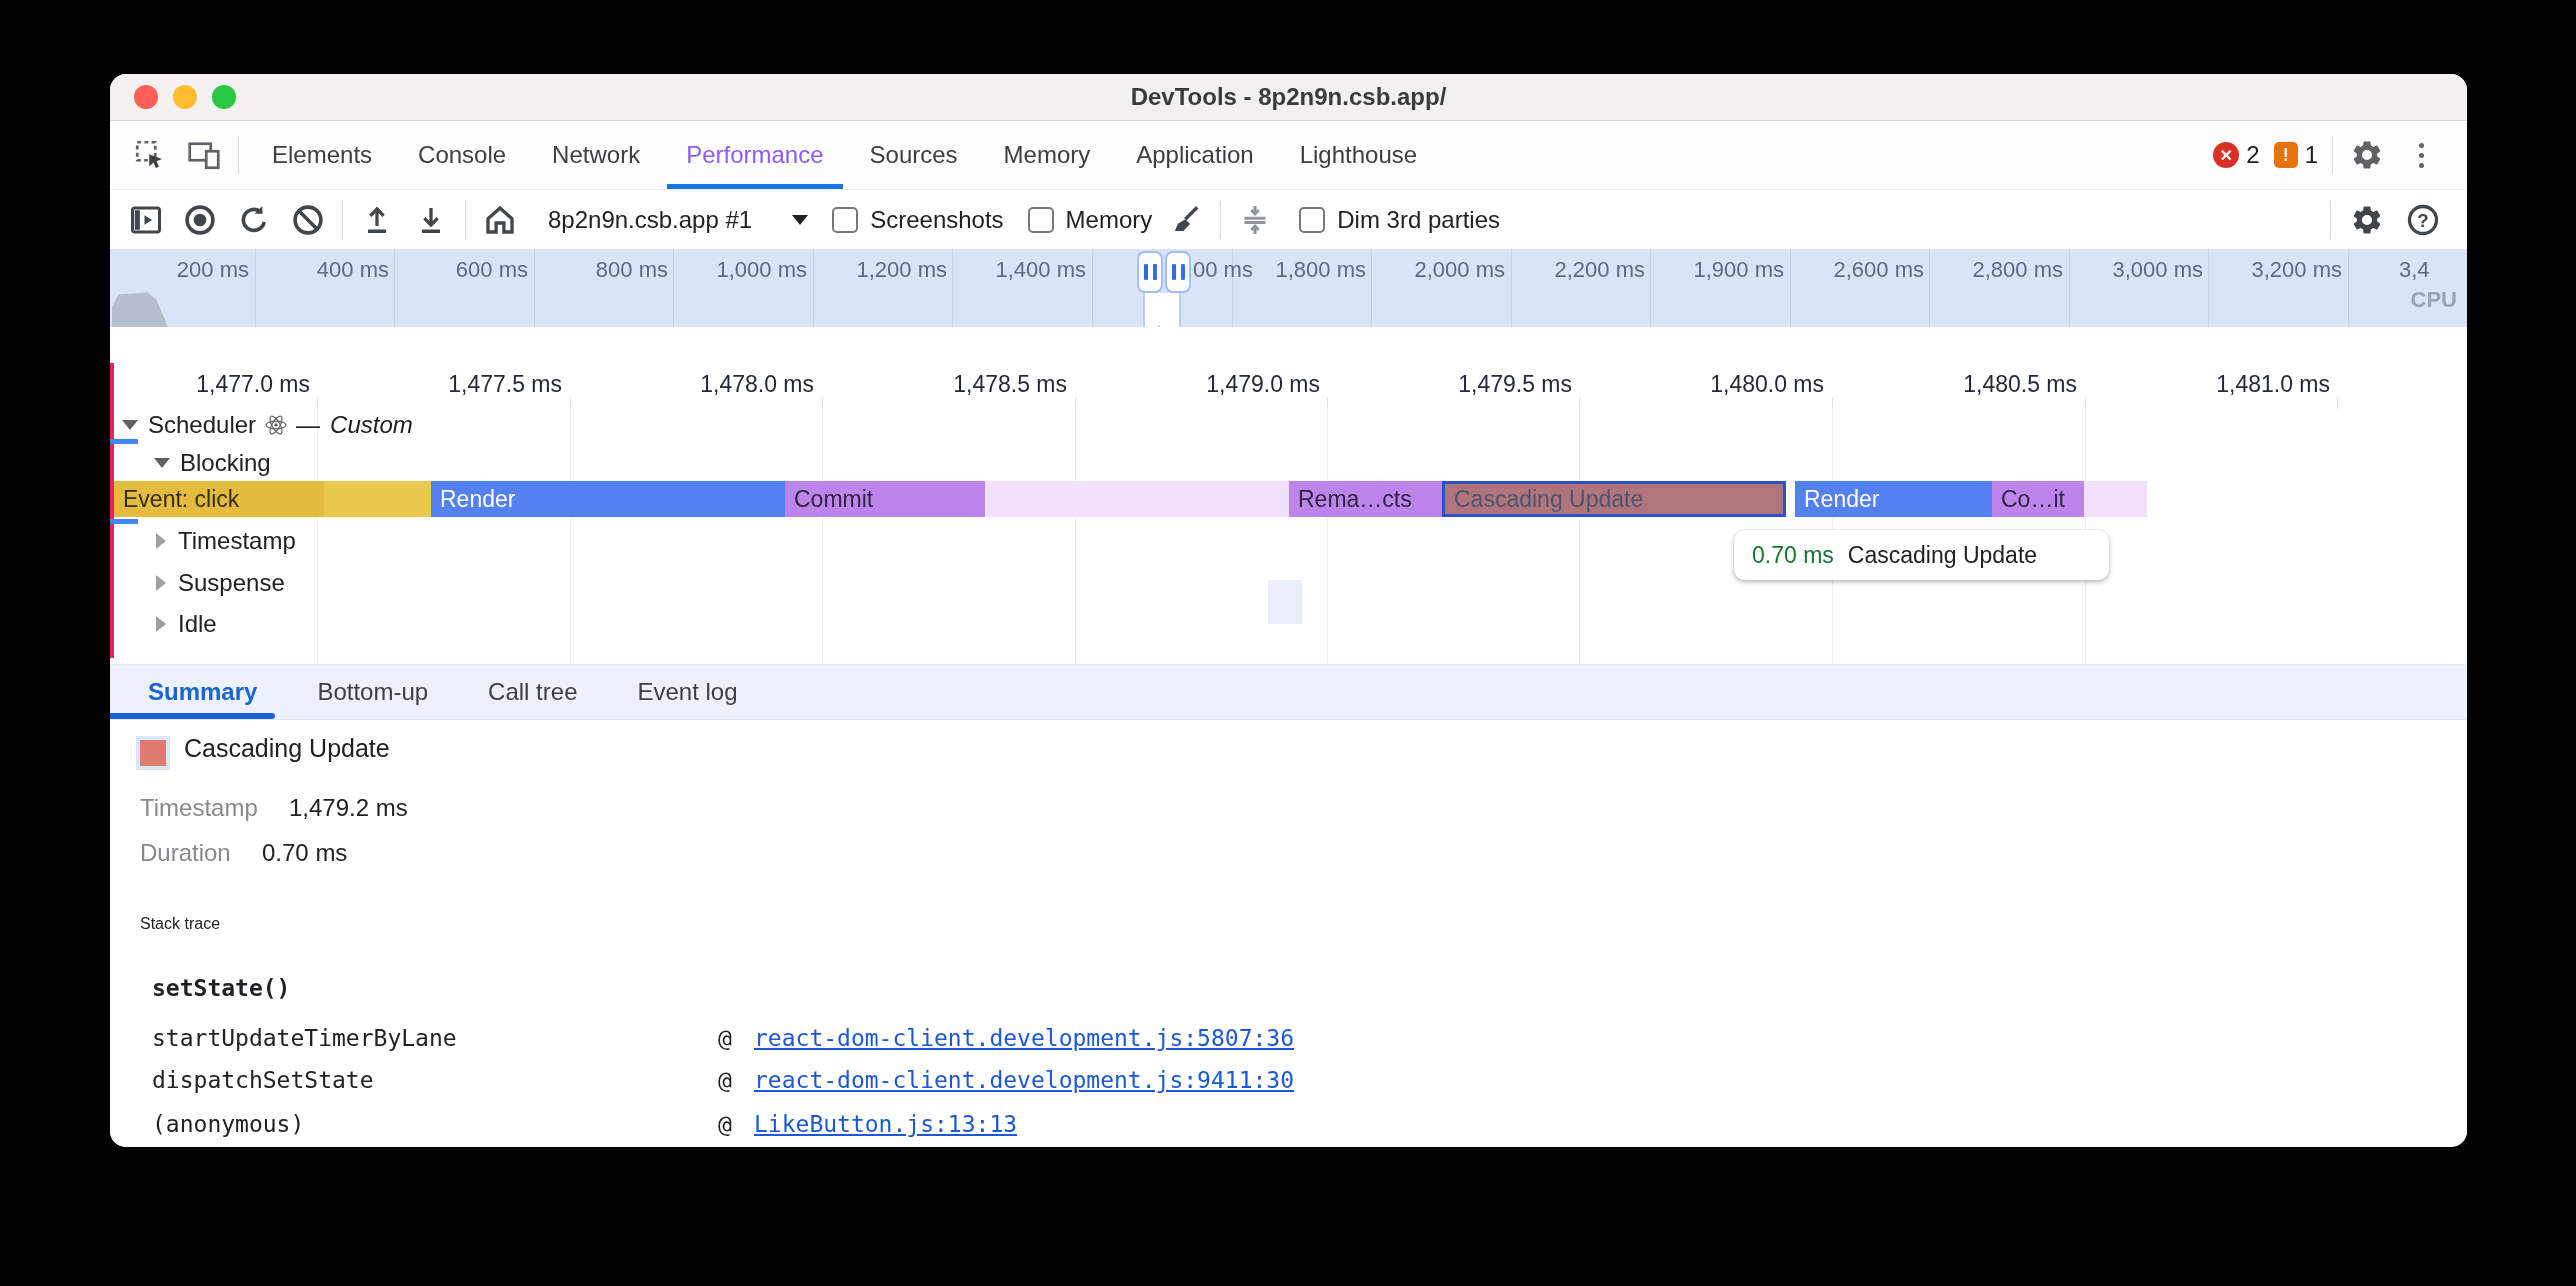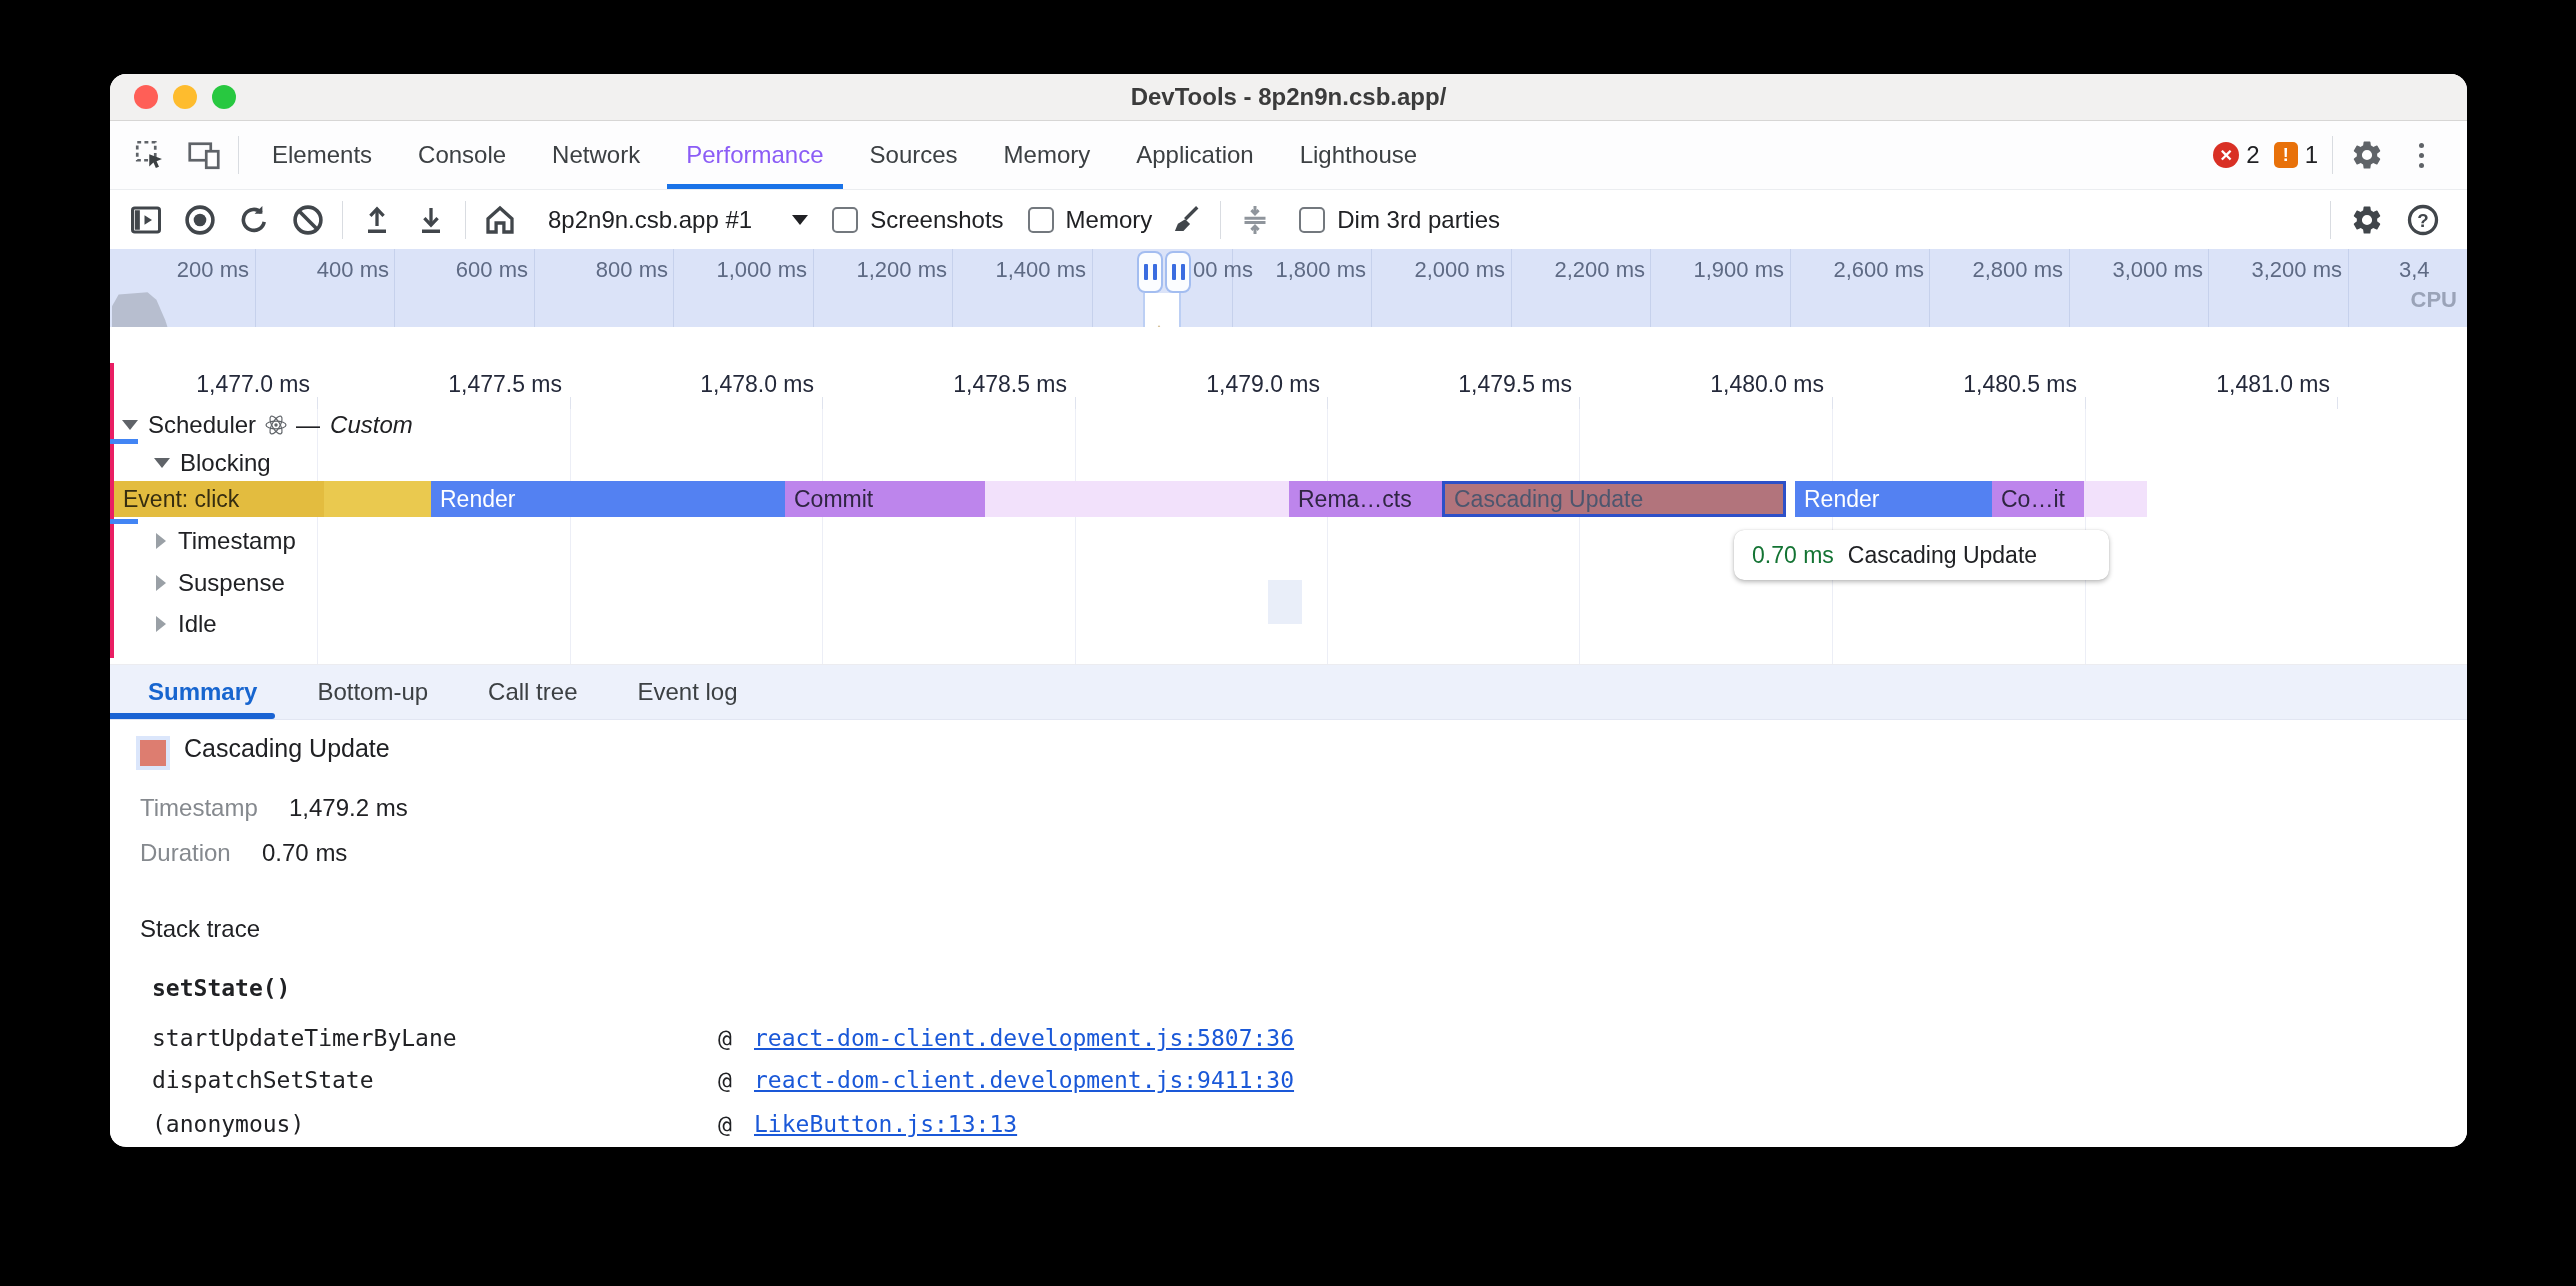--- a/index.html
+++ b/index.html
@@ -108,21 +108,21 @@
   
   .summary{position:absolute;left:0;top:646px;width:2357px;height:173px;background:#fff;}
   .swatch{position:absolute;left:30px;top:20px;width:26px;height:26px;background:#dd7d70;box-shadow:0 0 0 4px #dbe6fb;}
   .sum-title{position:absolute;left:74px;top:14px;font-size:25px;color:#202124;}
   .sum-label{position:absolute;left:30px;font-size:24px;color:#85898e;}
   .sum-value{position:absolute;font-size:24px;color:#202124;}
   .divider{position:absolute;left:0;width:2357px;height:1px;background:#e4e5e8;}
 
   
   .stack{position:absolute;left:0;top:819px;width:2357px;height:253px;background:#fff;}
-  .stack-title{position:absolute;left:30px;top:22px;font-size:24px;color:#202124;}
+  .stack-title{position:absolute;left:30px;top:22px;font-size:16px;color:#202124;}
   .mono{font-family:"DejaVu Sans Mono",monospace;font-size:23px;color:#202124;}
   .stack-root{position:absolute;left:42px;top:82px;font-weight:bold;}
   .frame-fn{position:absolute;left:42px;}
   .frame-at{position:absolute;left:608px;}
   .frame-loc{position:absolute;left:644px;color:#1a58d8;text-decoration:underline;}
 </style>
 </head>
 <body>
 
 <div class="window">

